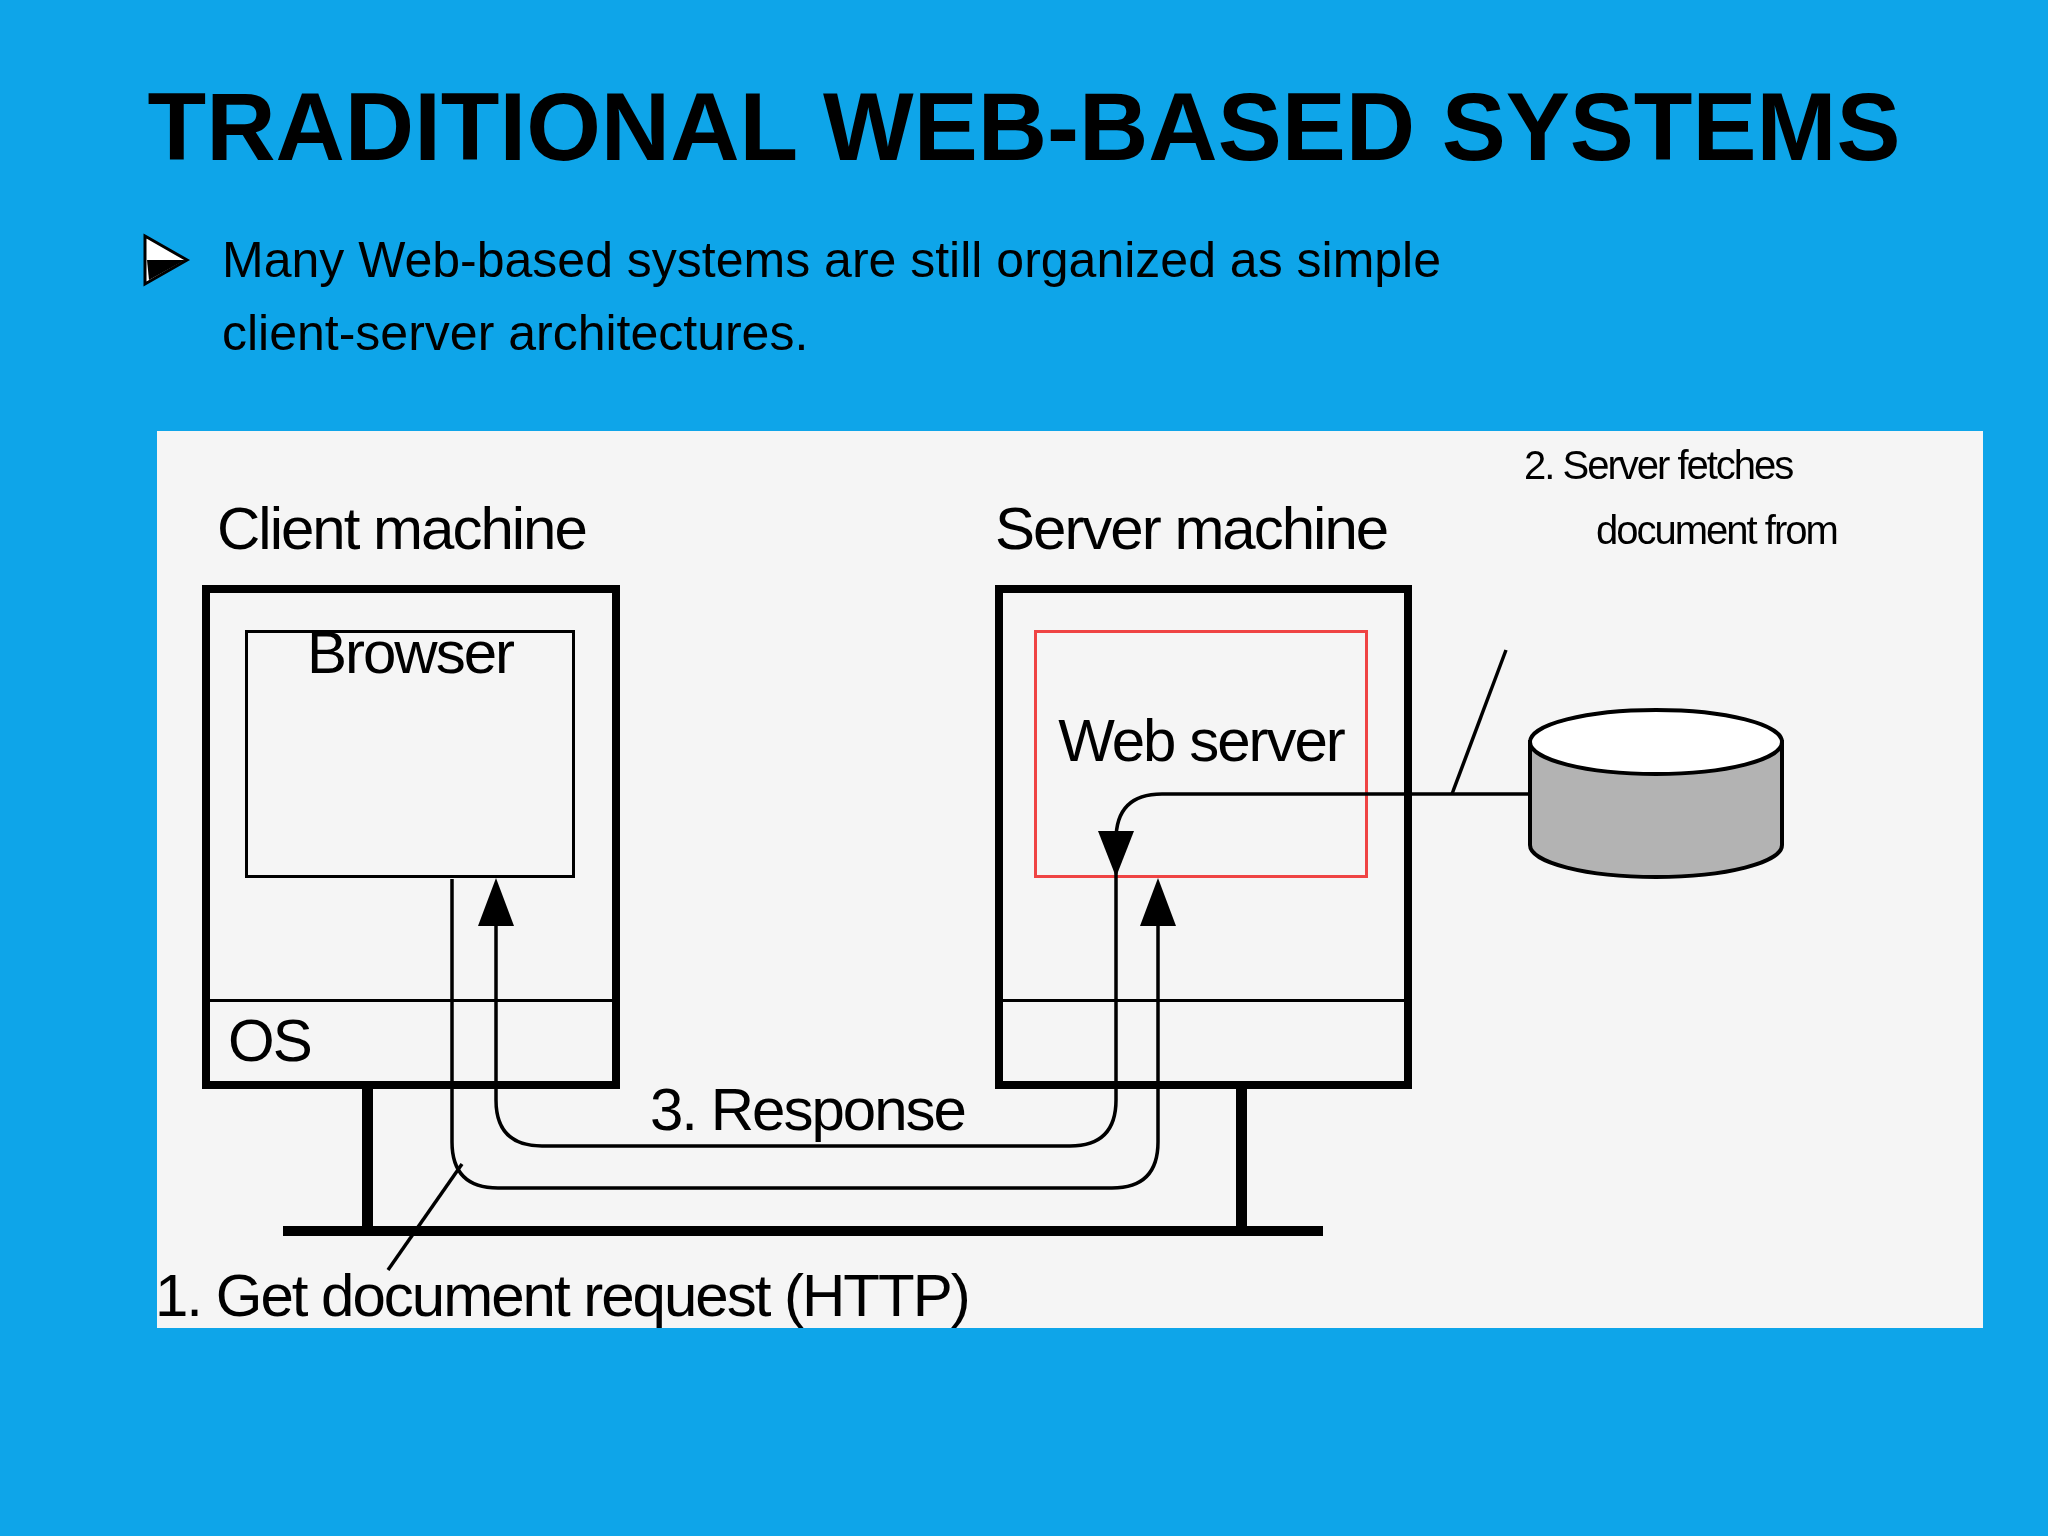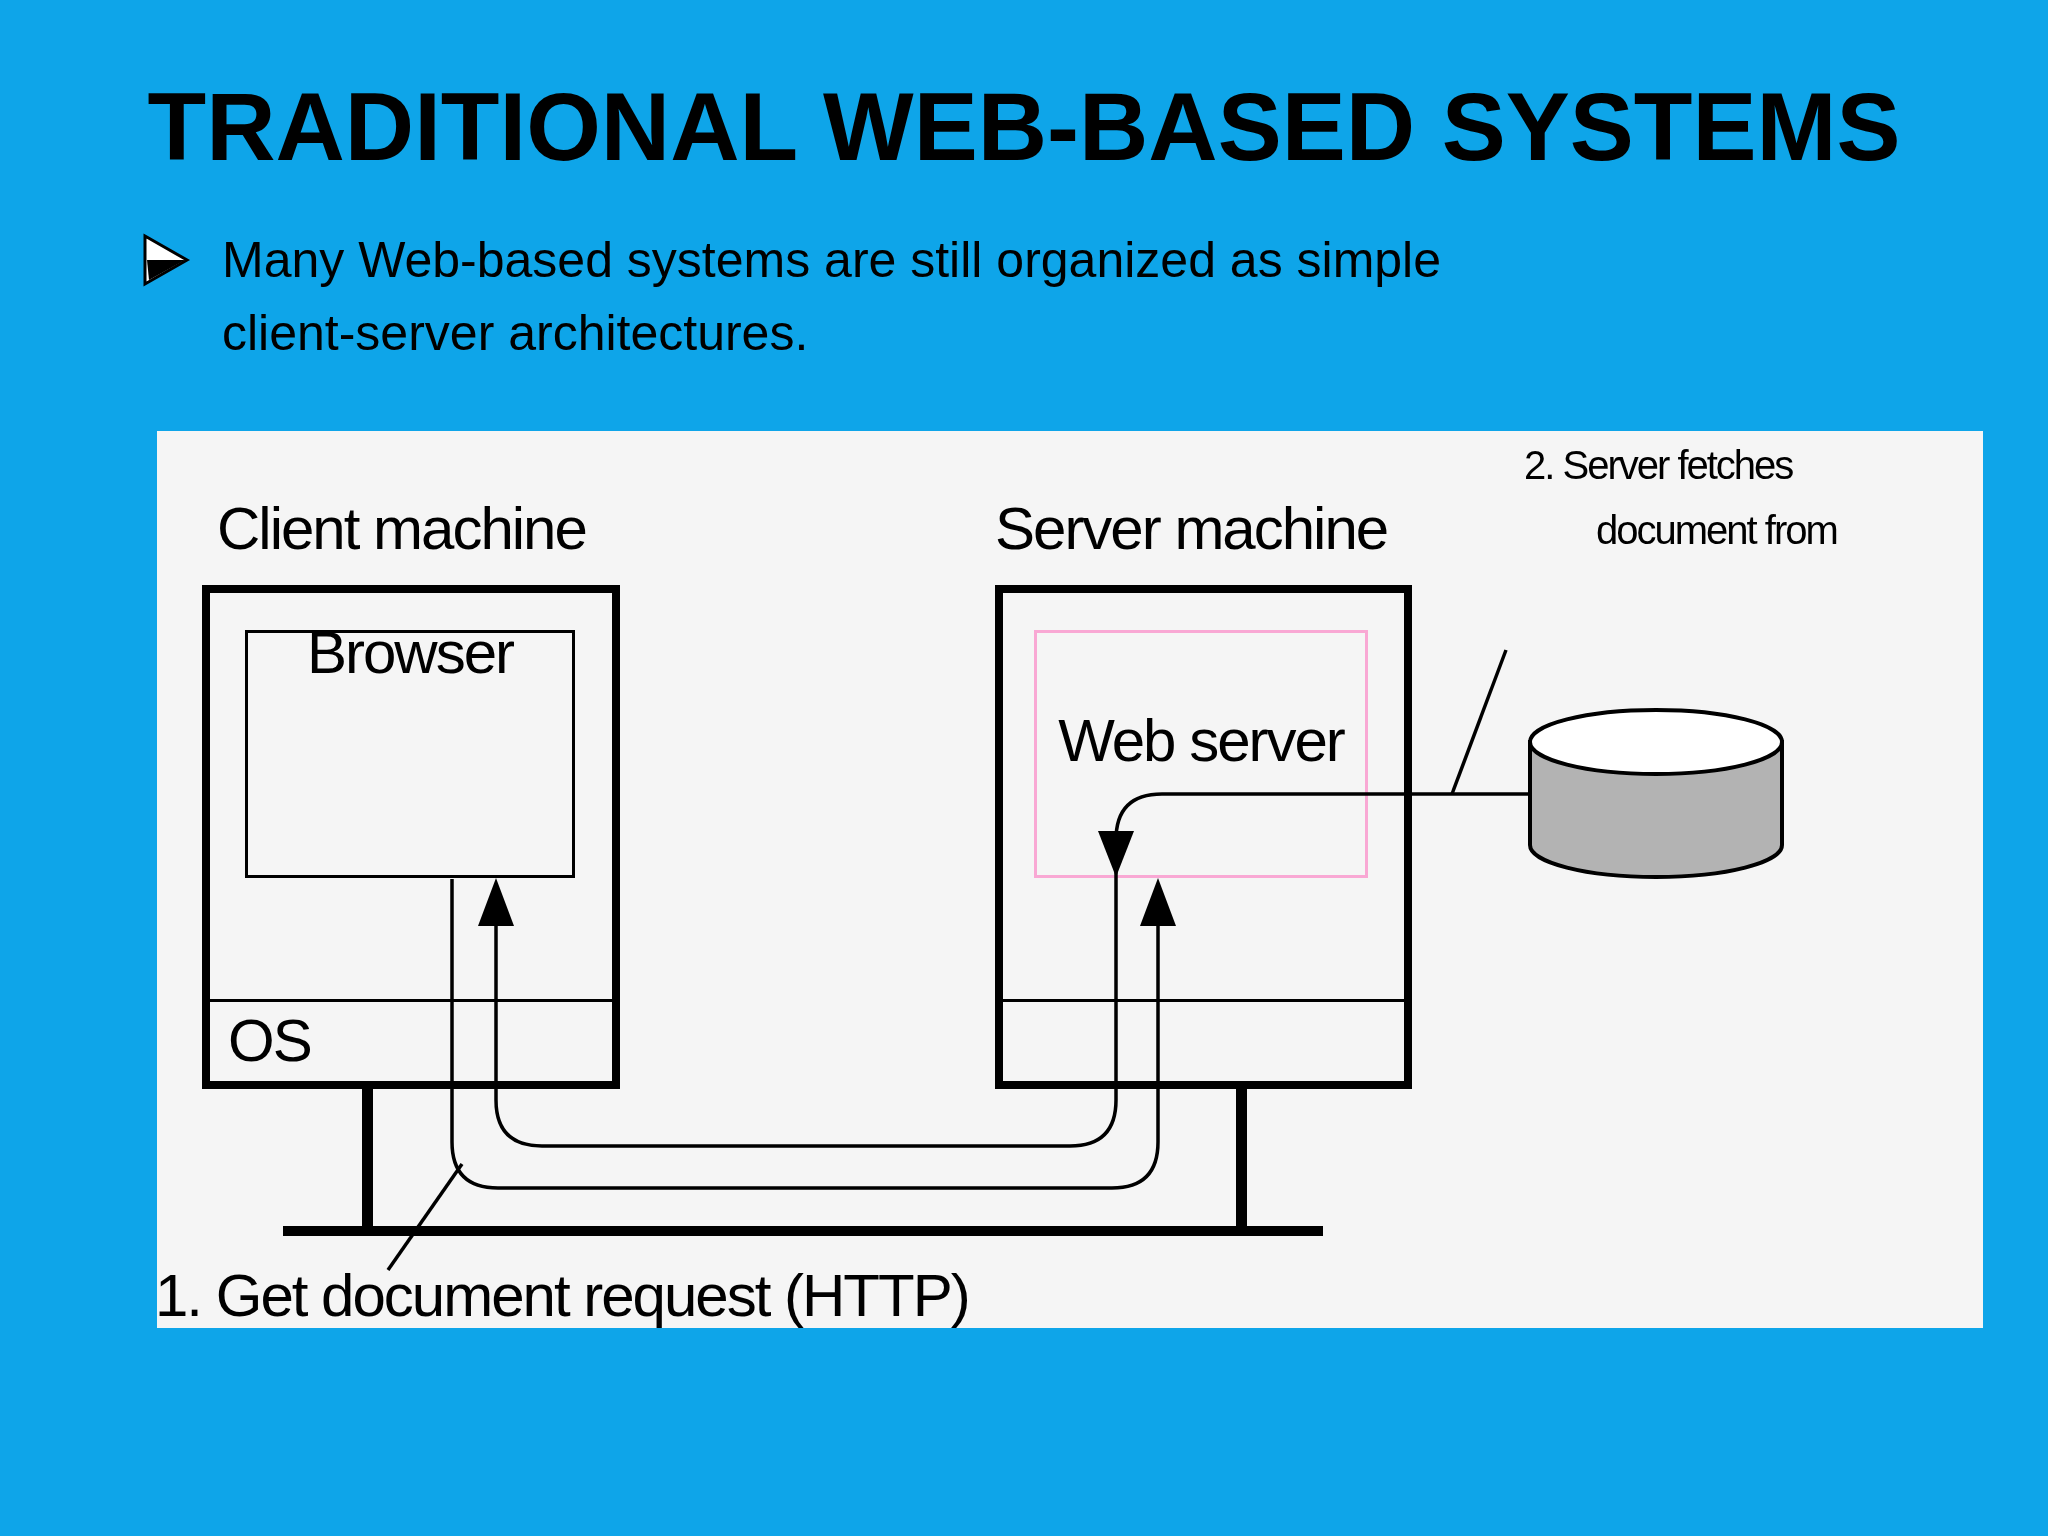--- a/index.html
+++ b/index.html
@@ -29,21 +29,21 @@
     left:202px;top:585px;width:418px;height:504px;border:8px solid #000;box-sizing:border-box;background:transparent;
   }
   #server-box{
     left:995px;top:585px;width:417px;height:504px;border:8px solid #000;box-sizing:border-box;background:transparent;
   }
   #browser-box{
     left:245px;top:630px;width:330px;height:248px;border:3px solid #000;box-sizing:border-box;
     display:flex;justify-content:center;
   }
   #webserver-box{
-    left:1034px;top:630px;width:334px;height:248px;border:3px solid #f9a8d4;box-sizing:border-box;
+    left:1034px;top:630px;width:334px;height:248px;border:3px solid #ef4444;box-sizing:border-box;
     display:flex;align-items:center;justify-content:center;
   }
   .inner-label{transform:translateY(-13px);}
   #client-os-divider{left:210px;top:999px;width:402px;height:3px;background:#000;}
   #server-os-divider{left:1003px;top:999px;width:401px;height:3px;background:#000;}
   #os-label{left:228px;top:1008px;}
   #client-leg{left:362px;top:1089px;width:11px;height:140px;background:#000;}
   #server-leg{left:1236px;top:1089px;width:11px;height:140px;background:#000;}
   #network-line{left:283px;top:1226px;width:1040px;height:10px;background:#000;}
   #response-label{left:650px;top:1077px;}
@@ -106,20 +106,21 @@
     <path d="M1116 872 L1116 1100 Q1116 1146 1070 1146 L542 1146 Q496 1146 496 1100 L496 924" fill="none" stroke="#000000" stroke-width="3.5"></path>
     <polygon points="496,878 478,926 514,926" fill="#000000"></polygon>
 
     <path d="M1530 794 L1162 794 Q1116 794 1116 840" fill="none" stroke="#000000" stroke-width="3.5"></path>
     <polygon points="1116,877 1098,831 1134,831" fill="#000000"></polygon>
 
     <line x1="1506" y1="650" x2="1452" y2="794" stroke="#000000" stroke-width="3.5"></line>
     <line x1="462" y1="1164" x2="388" y2="1270" stroke="#000000" stroke-width="3.5"></line>
   </svg>
 
+  <div id="response-label" class="abs fig-label">3. Response</div>
   <div id="request-label" class="abs fig-label">1. Get document request (HTTP)</div>
 
   <div id="fetch-label" class="abs fig-label">
     <div>2. Server fetches</div>
     <div class="hang">document from</div>
   </div>
 
 </div>
 
 </body></html>

